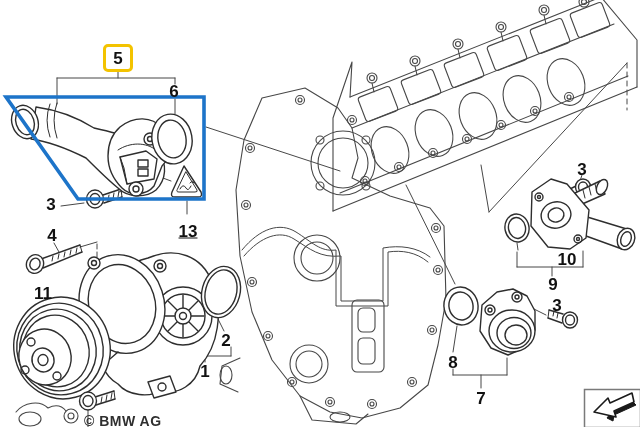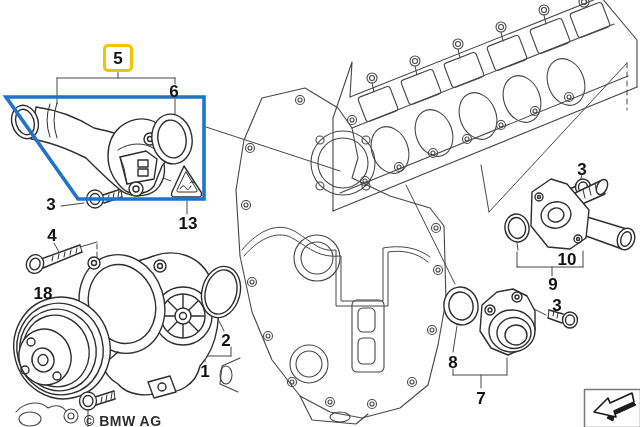--- a/index.html
+++ b/index.html
@@ -351,23 +351,23 @@
     <path d="M633,402 L636,405 L614,415 L613,421 L607,418 L610,414 Z" fill="#1a1a1a" stroke="#1a1a1a" stroke-width="1"></path>
     <path d="M594,412 L608,398 L610,403 L632,393 L634,402 L614,411 L616,417 Z" fill="#ffffff" stroke="#1a1a1a" stroke-width="1.6" stroke-linejoin="round"></path>
   </g>
 </svg>
 
   <div class="callout" id="callout-5" style="left: 118px; top: 58px;">5</div>
 
   <div id="label-layer">
       <div class="part-label" style="left: 174px; top: 91px;">6</div>
       <div class="part-label" style="left: 51px; top: 204px;">3</div>
-      <div class="part-label" style="left: 188px; top: 223px;">13</div>
+      <div class="part-label" style="left: 188px; top: 231px; text-decoration: underline;">13</div>
       <div class="part-label" style="left: 52px; top: 235px;">4</div>
-      <div class="part-label" style="left: 43px; top: 293px;">18</div>
+      <div class="part-label" style="left: 43px; top: 293px;">11</div>
       <div class="part-label" style="left: 226px; top: 340px;">2</div>
       <div class="part-label" style="left: 205px; top: 371px;">1</div>
       <div class="part-label" style="left: 582px; top: 169px;">3</div>
       <div class="part-label" style="left: 521px; top: 259px; margin-left: 46px;">10</div>
       <div class="part-label" style="left: 553px; top: 284px;">9</div>
       <div class="part-label" style="left: 557px; top: 305px;">3</div>
       <div class="part-label" style="left: 453px; top: 362px;">8</div>
       <div class="part-label" style="left: 481px; top: 398px;">7</div>
     </div>
 

